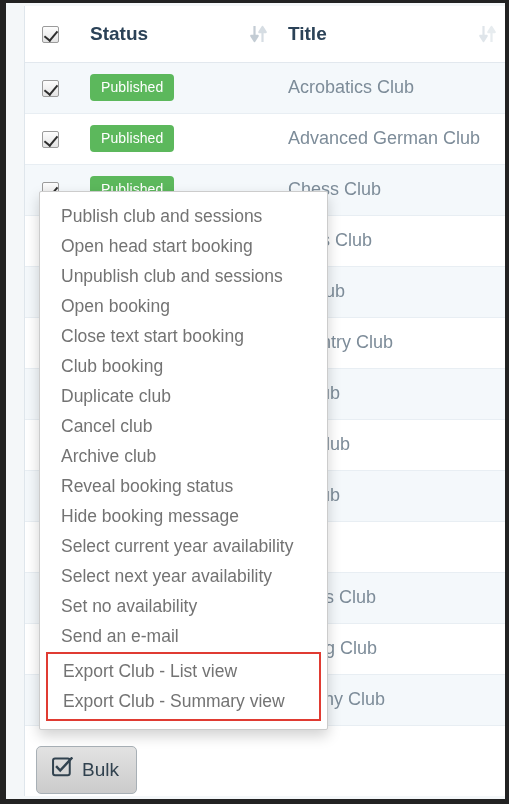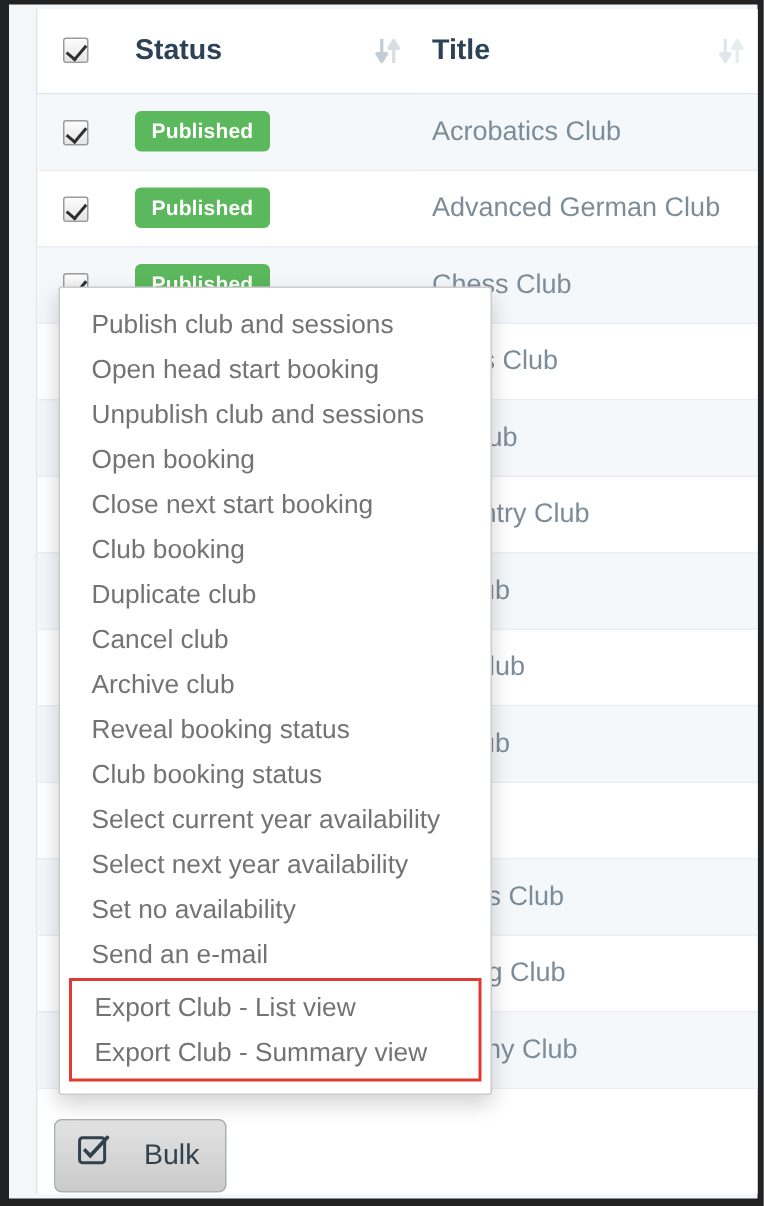--- a/index.html
+++ b/index.html
@@ -99,21 +99,21 @@
     border-width: 0 2.6px 2.6px 0;
     transform: rotate(40deg);
   }
 
   
   .badge {
     display: inline-block;
     background: #5cb85c;
     color: #ffffff;
     font-size: 14px;
-    font-weight: bold;
+    font-weight: normal;
     padding: 6px 11px 7px 11px;
     border-radius: 4px;
     line-height: 1;
     letter-spacing: .1px;
   }
 
   
   #dropdown {
     position: absolute;
     left: 33px;
@@ -143,21 +143,21 @@
   }
   #export-group .menu-item { padding-left: 15px; }
 
   
   #bulk-btn {
     position: absolute;
     left: 30px;
     top: 743px;
     display: inline-flex;
     align-items: center;
-    gap: 23px;
+    gap: 9px;
     background: linear-gradient(#e2e2e2, #cbcbcb);
     border: 1px solid #a8b0b6;
     border-radius: 5px;
     padding: 10px 17px 10px 15px;
     font-size: 19px;
     color: #31424f;
     cursor: pointer;
     z-index: 30;
   }
   #bulk-btn .bulk-ico { display:block; }
@@ -284,27 +284,27 @@
       </svg>
     </span>
     <span>Bulk</span>
   </div>
 
   <div id="dropdown">
     <div class="menu-item">Publish club and sessions</div>
     <div class="menu-item">Open head start booking</div>
     <div class="menu-item">Unpublish club and sessions</div>
     <div class="menu-item">Open booking</div>
-    <div class="menu-item">Close next start booking</div>
+    <div class="menu-item">Close text start booking</div>
     <div class="menu-item">Club booking</div>
     <div class="menu-item">Duplicate club</div>
     <div class="menu-item">Cancel club</div>
     <div class="menu-item">Archive club</div>
     <div class="menu-item">Reveal booking status</div>
-    <div class="menu-item">Club booking status</div>
+    <div class="menu-item">Hide booking message</div>
     <div class="menu-item">Select current year availability</div>
     <div class="menu-item">Select next year availability</div>
     <div class="menu-item">Set no availability</div>
     <div class="menu-item">Send an e-mail</div>
     <div id="export-group">
       <div class="menu-item">Export Club - List view</div>
       <div class="menu-item">Export Club - Summary view</div>
     </div>
   </div>
 

